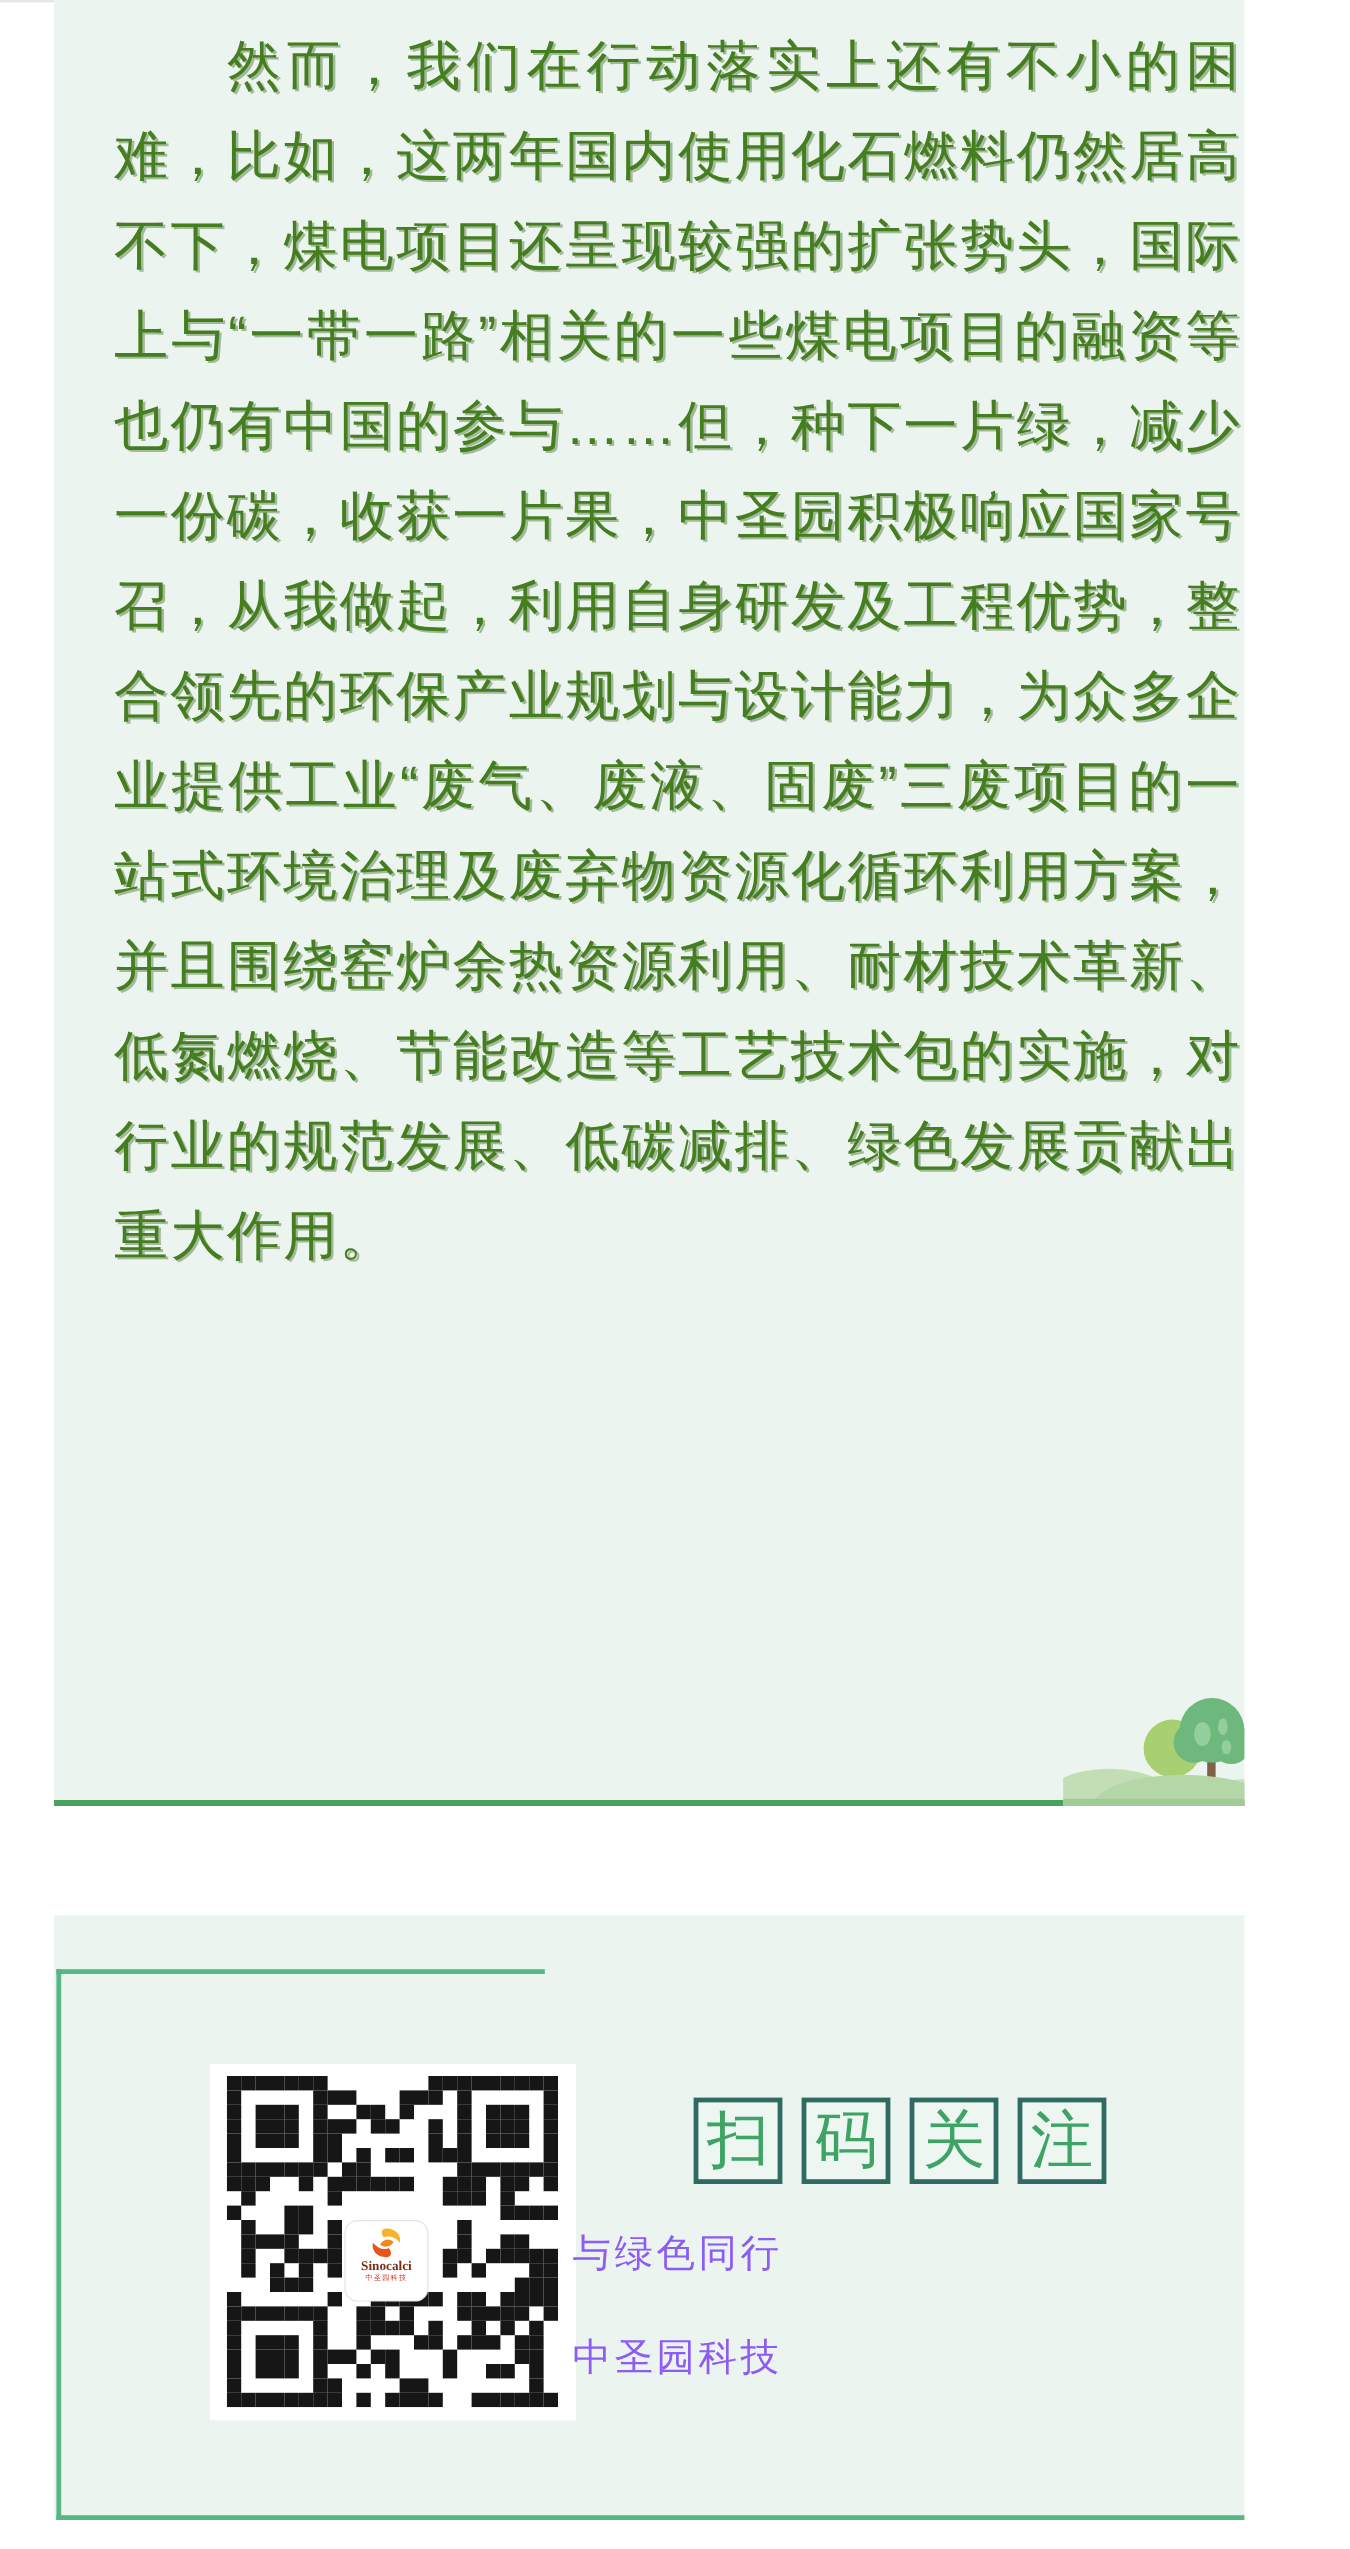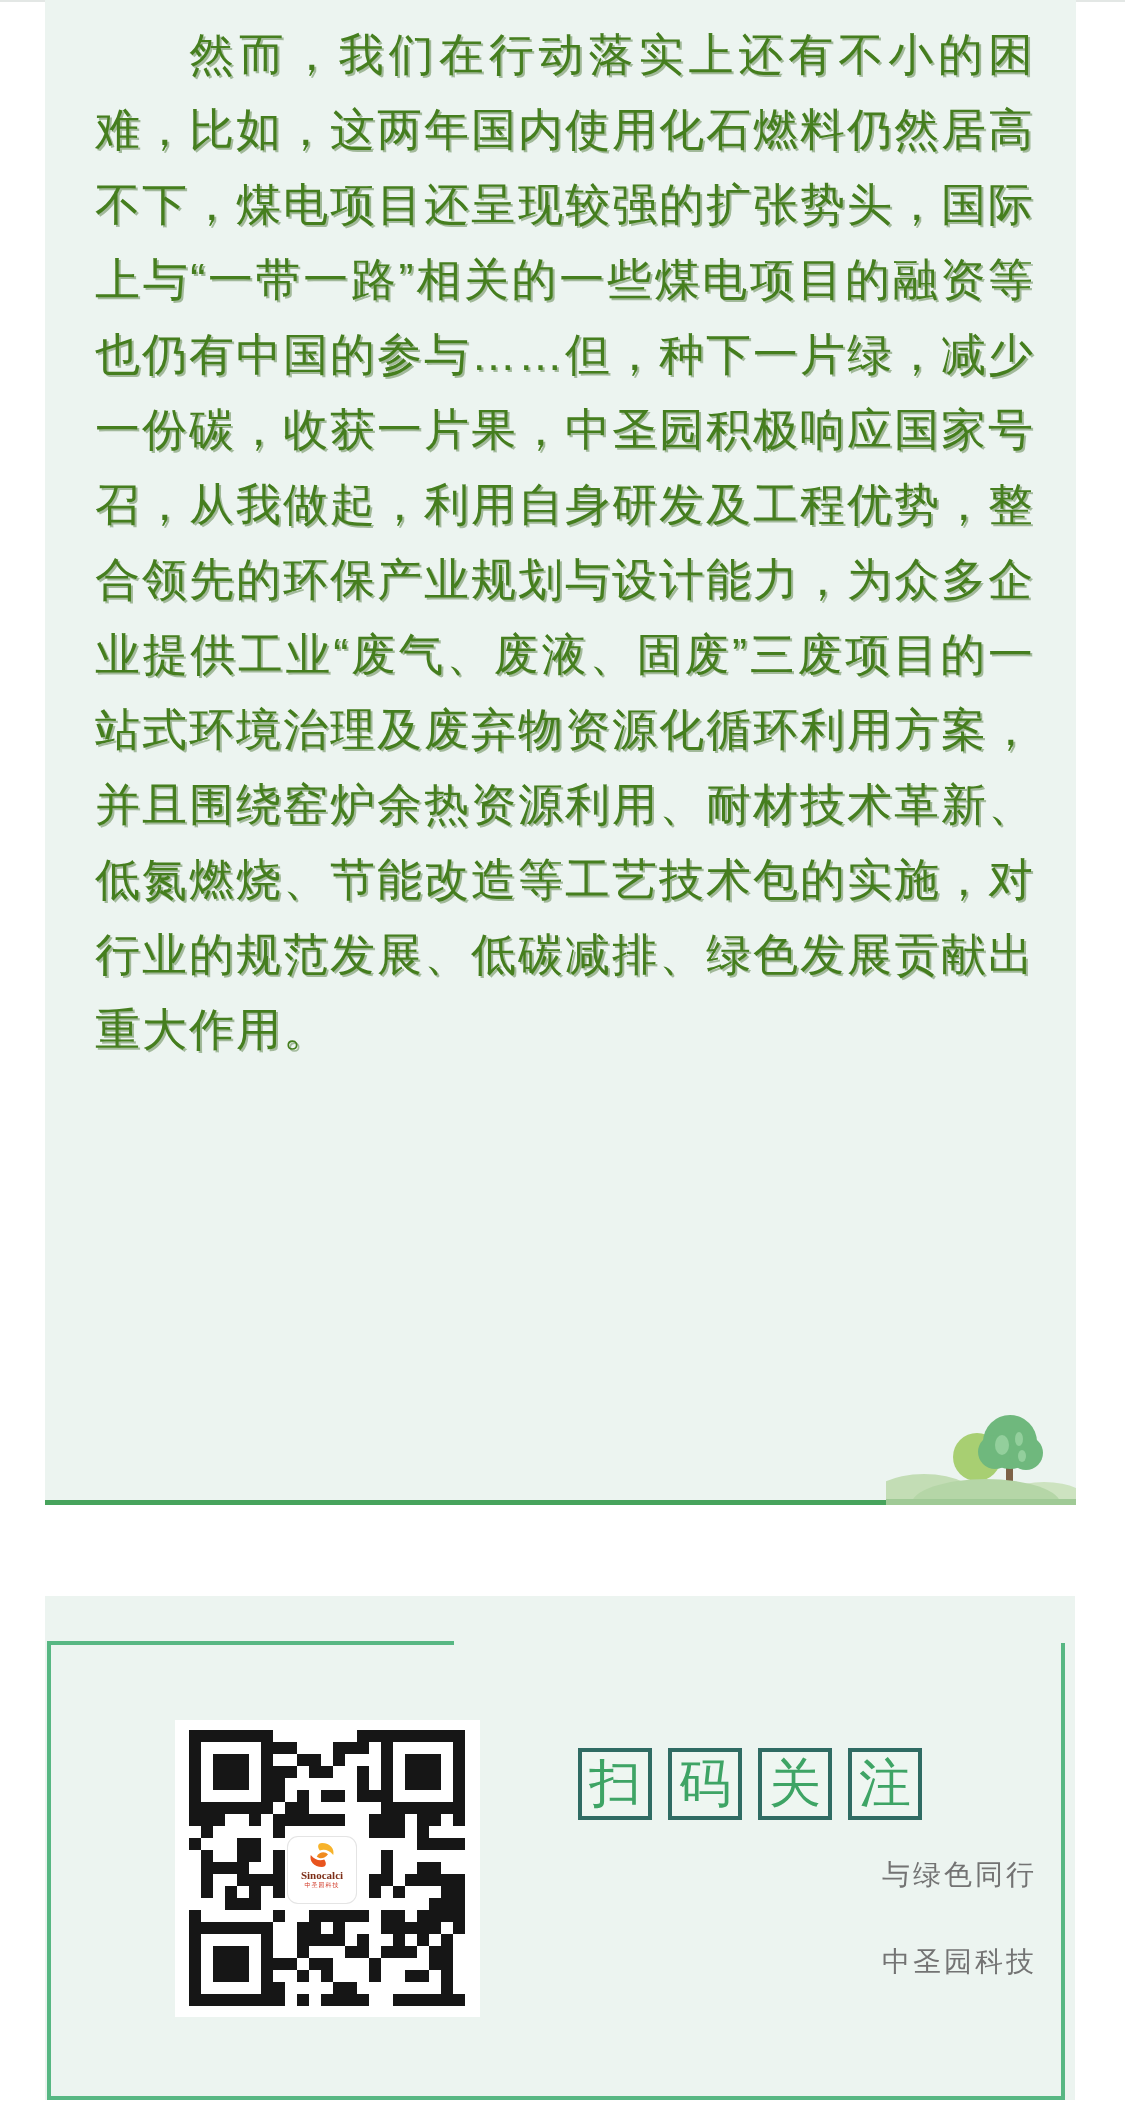--- a/index.html
+++ b/index.html
@@ -1,16 +1,16 @@
 <!DOCTYPE html>
 <html><head>
 <meta charset="utf-8">
 <style>
   html,body{margin:0;padding:0;background:#ffffff;}
-  .page{position:relative;width:1125px;height:2124px;background:#ffffff;overflow:hidden;
+  .page{position:relative;width:1037px;height:2124px;background:#ffffff;overflow:hidden;
         font-family:"Liberation Sans", sans-serif;}
   .hairline{position:absolute;top:0;left:0;width:1125px;height:2px;background:#e3e7e5;}
 
   
   .article{position:absolute;left:45px;top:0;width:1031px;height:1505px;
            background:#ecf4f0;border-bottom:5px solid #47a35c;box-sizing:border-box;
            padding:17px 41px 0 50px;}
   .article p{margin:0;text-indent:94px;
              font-size:45px;line-height:75px;letter-spacing:2px;
              color:#457e1e;text-align:justify;
@@ -23,33 +23,33 @@
   
   .footer-block{position:absolute;left:45px;top:1596px;width:1030px;height:504px;background:#ecf4f0;}
   .frame-line{position:absolute;background:#57b783;}
   .frame-top{left:2px;top:45px;width:407px;height:4px;}
   .frame-left{left:2px;top:45px;width:4px;height:459px;}
   .frame-right{left:1016px;top:47px;width:4px;height:457px;}
   .frame-bottom{left:2px;top:500px;width:1018px;height:4px;}
 
   .qr-panel{position:absolute;left:130px;top:124px;width:305px;height:297px;background:#ffffff;}
   .qr-grid{position:absolute;left:14px;top:10px;width:276px;height:276px;}
-  .qr-logo{position:absolute;left:113px;top:117px;width:68px;height:66px;background:#ffffff;
+  .qr-logo{position:absolute;left:113px;top:131px;width:68px;height:66px;background:#ffffff;
            border-radius:10px;box-shadow:0 0 0 1px #e4e4e4;text-align:center;overflow:hidden;}
   .qr-logo svg{display:block;margin:3px auto 0 auto;}
   .qr-brand{font-family:"Liberation Serif", serif;font-weight:bold;font-size:11px;
             color:#7c2d16;line-height:11px;letter-spacing:0;}
   .qr-sub{font-size:6px;color:#d03320;line-height:8px;letter-spacing:1px;}
 
   .scan-row{position:absolute;left:533px;top:152px;width:344px;height:72px;display:flex;gap:16px;}
   .scan-box{width:74px;height:72px;box-sizing:border-box;border:4px solid #2f6b63;background:#eef6f1;
             display:flex;align-items:center;justify-content:center;
             font-size:52px;color:#3ea465;}
-  .slogan{position:absolute;left:432px;width:560px;text-align:right;
-          font-size:28px;letter-spacing:3px;color:#737373;}
+  .slogan{position:absolute;left:432px;width:560px;text-align:left;
+          font-size:32px;letter-spacing:3px;color:#8b5cf6;}
   .slogan1{top:260px;}
   .slogan2{top:347px;}
 </style>
 </head>
 <body>
 
 <div class="page">
   <div class="hairline"></div>
 
   <section class="article">

